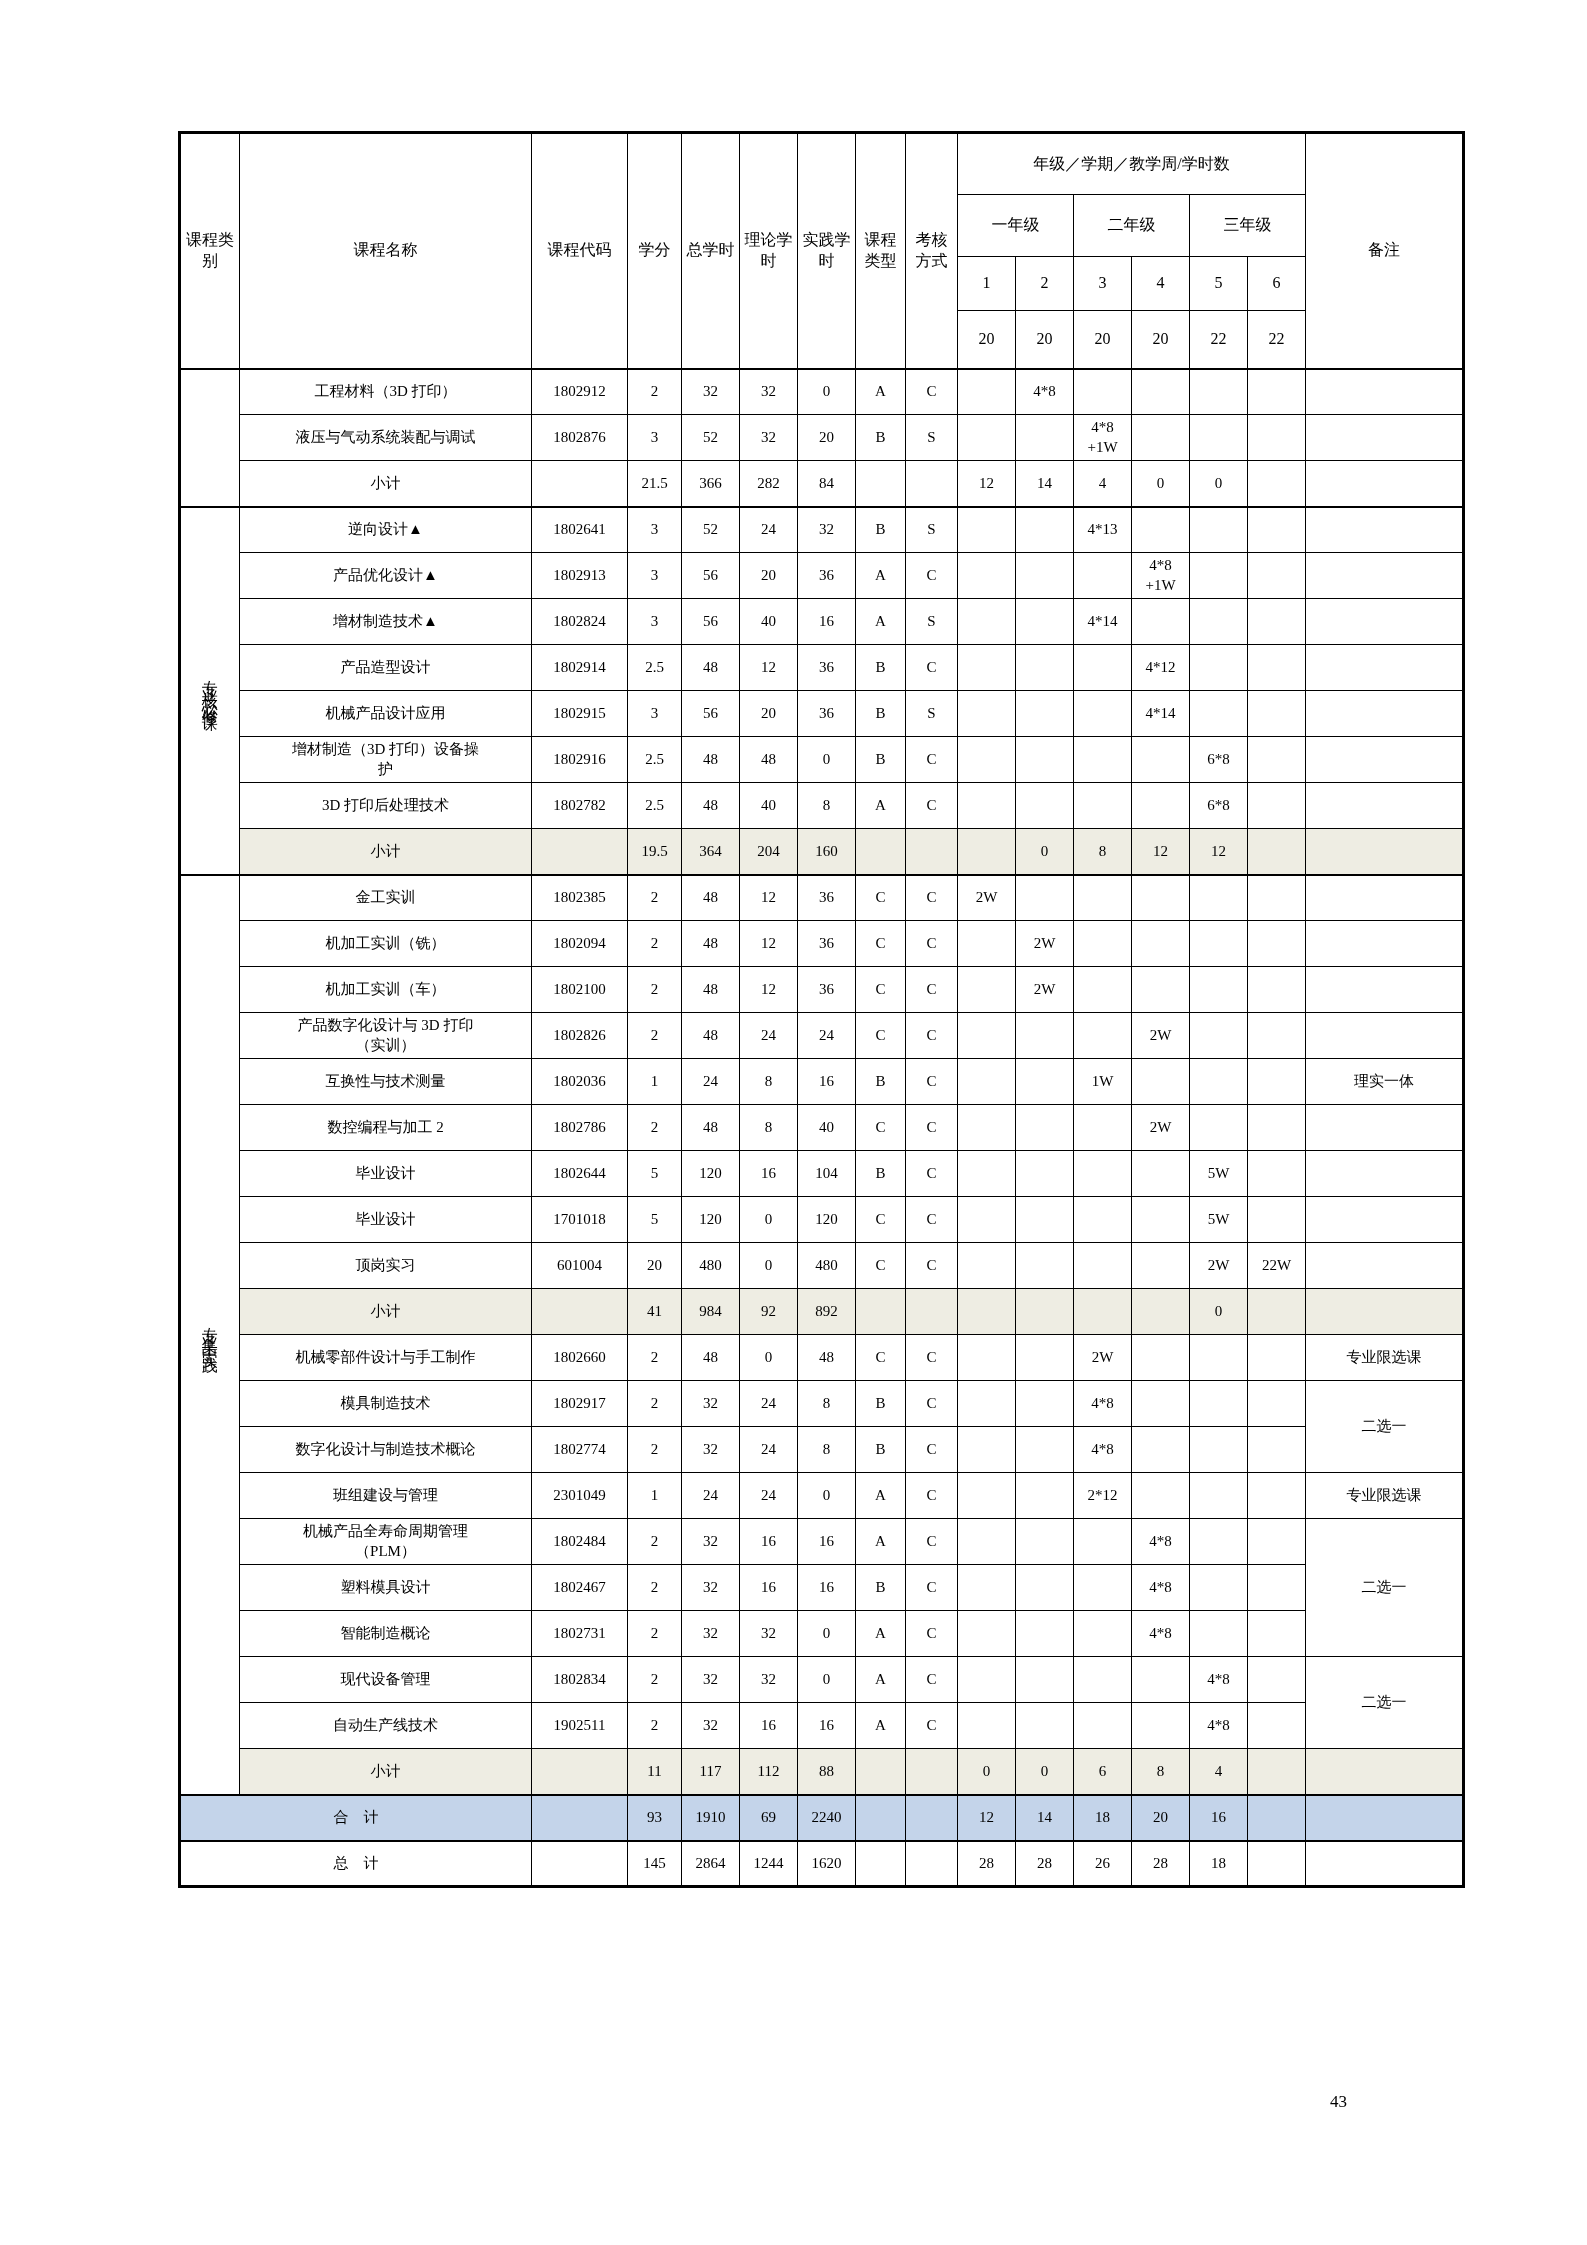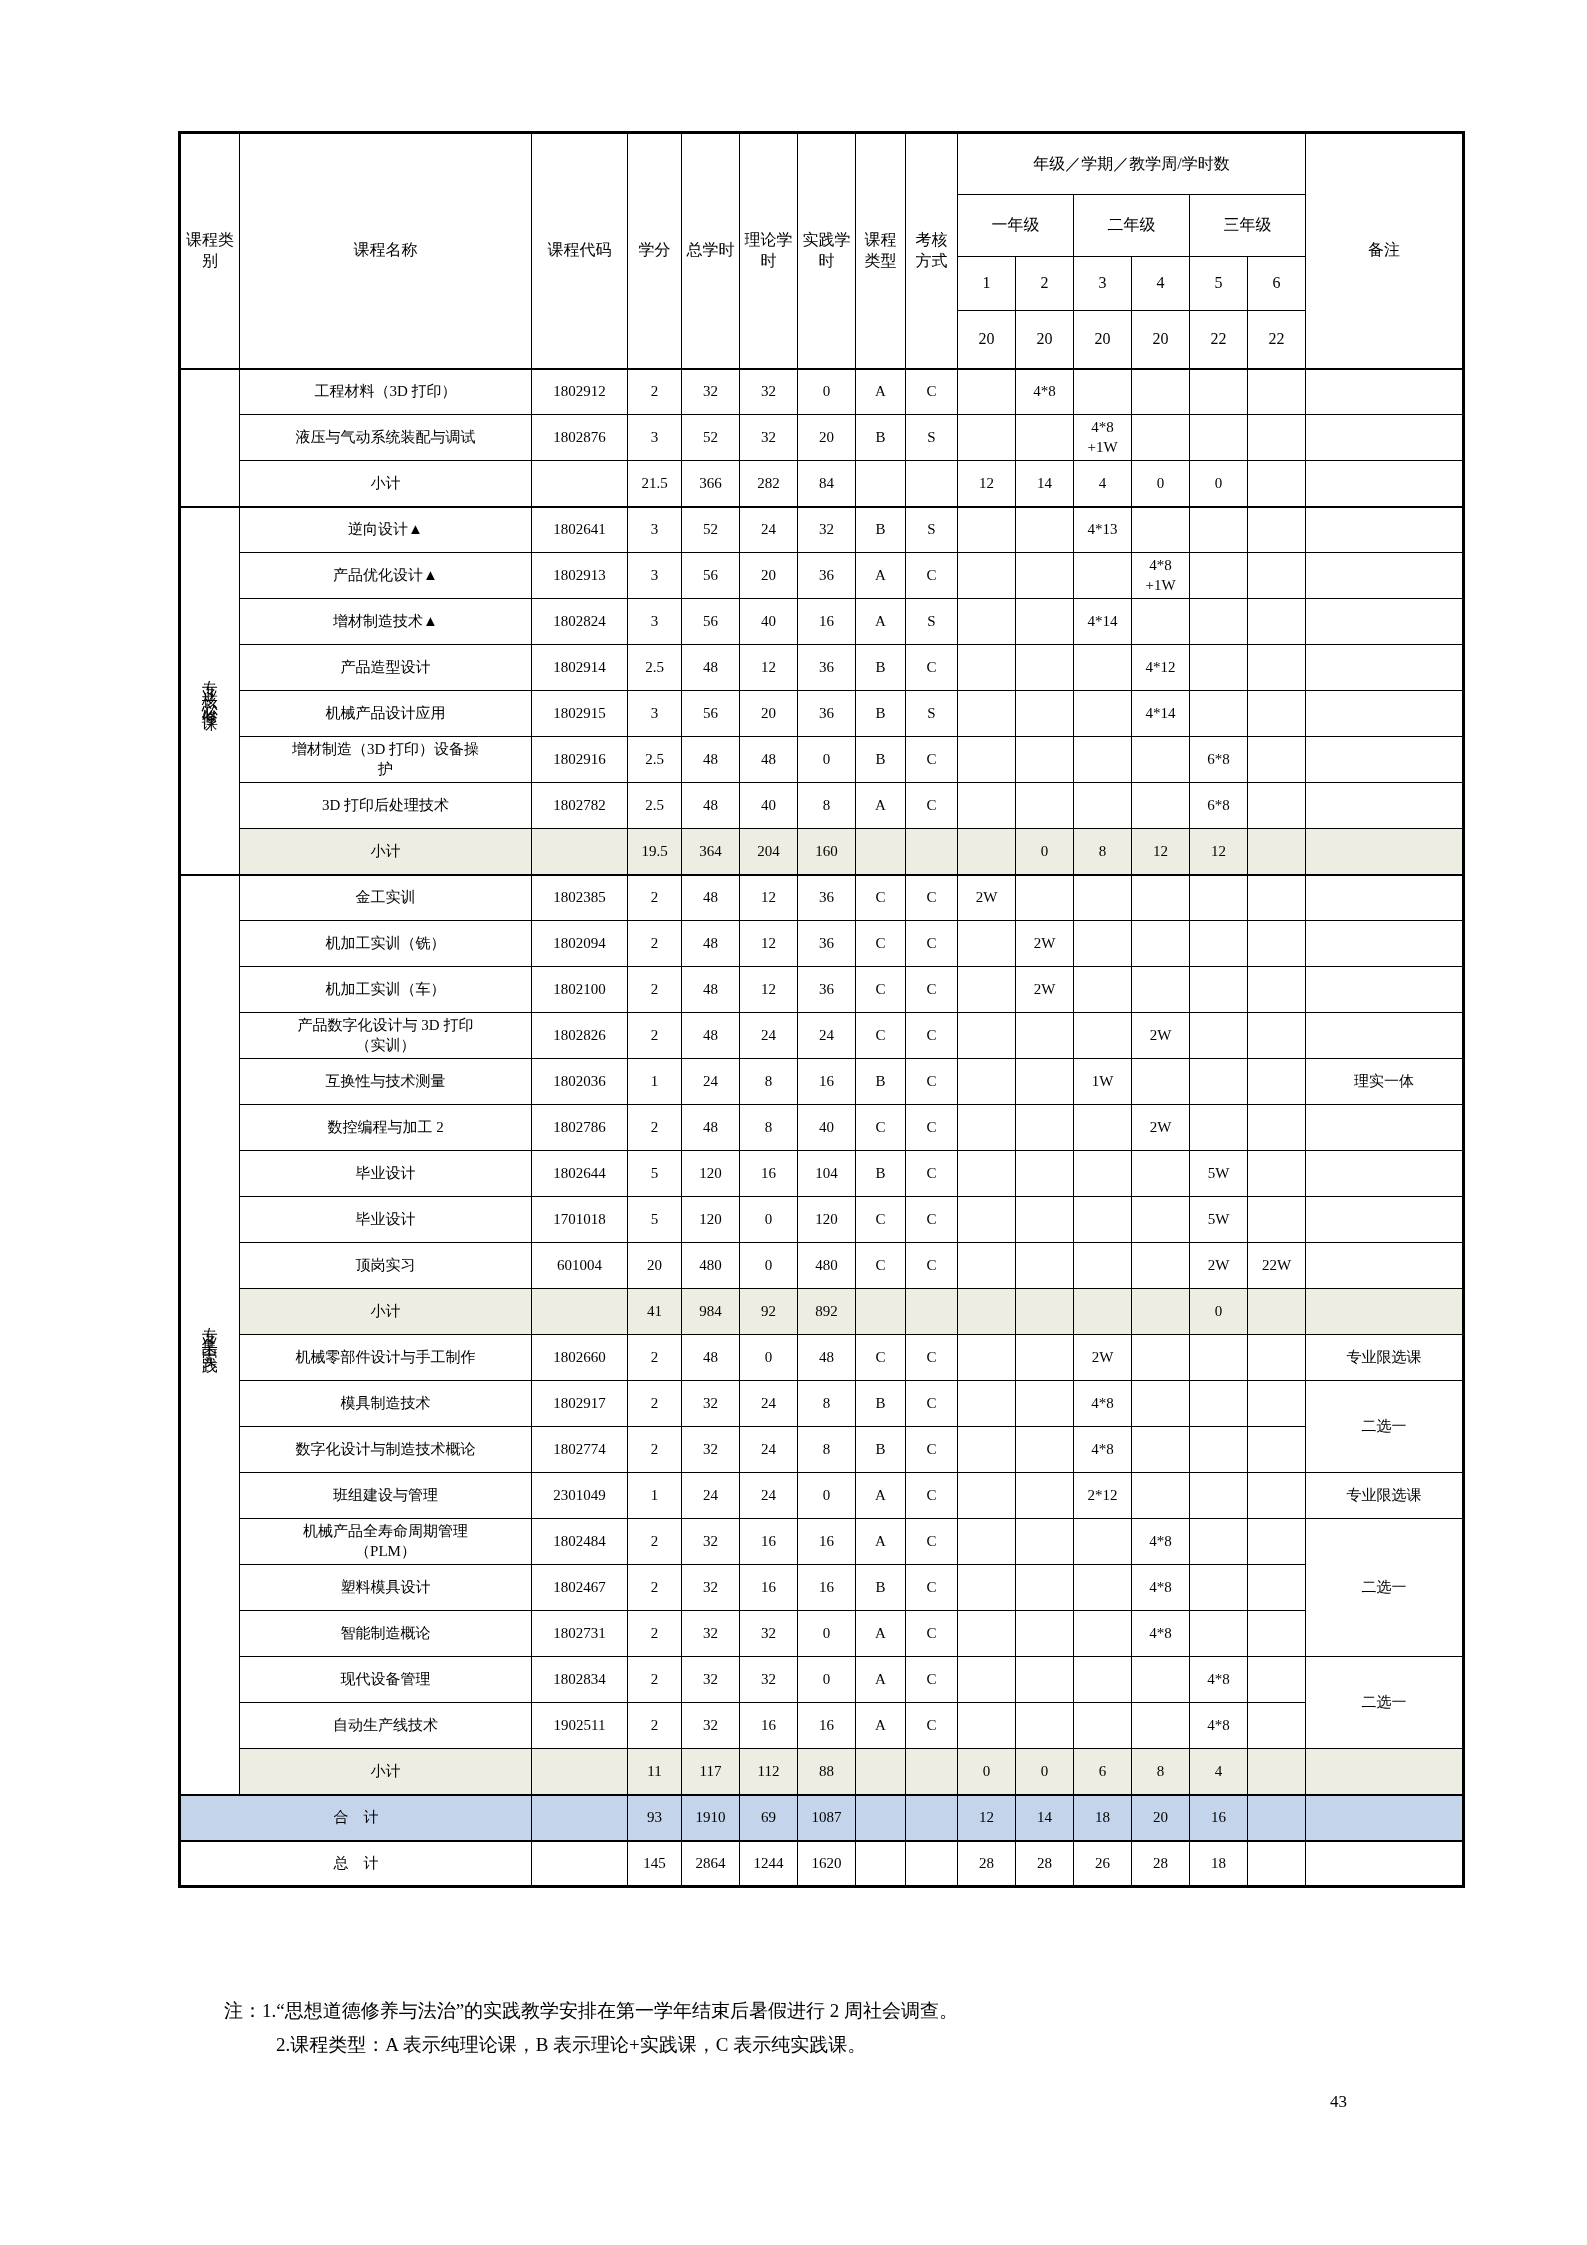--- a/index.html
+++ b/index.html
@@ -630,21 +630,21 @@
           <td>4</td>
           <td></td>
           <td class="note" rowspan="1"></td>
         </tr>
         <tr class="total sec-top">
           <td class="name" colspan="2">合　计</td>
           <td></td>
           <td>93</td>
           <td>1910</td>
           <td>69</td>
-          <td>1087</td>
+          <td>2240</td>
           <td></td>
           <td></td>
           <td>12</td>
           <td>14</td>
           <td>18</td>
           <td>20</td>
           <td>16</td>
           <td></td>
           <td class="note" rowspan="1"></td>
         </tr>
@@ -661,20 +661,16 @@
           <td>28</td>
           <td>26</td>
           <td>28</td>
           <td>18</td>
           <td></td>
           <td class="note" rowspan="1"></td>
         </tr>
       </tbody>
   </table>
 
-  <div class="notes">
-    <div class="l1">注：1.“思想道德修养与法治”的实践教学安排在第一学年结束后暑假进行 2 周社会调查。</div>
-    <div class="l2">2.课程类型：A 表示纯理论课，B 表示理论+实践课，C 表示纯实践课。</div>
-  </div>
 
   <div class="pageno">43</div>
 
 </div>
 
 </body></html>

